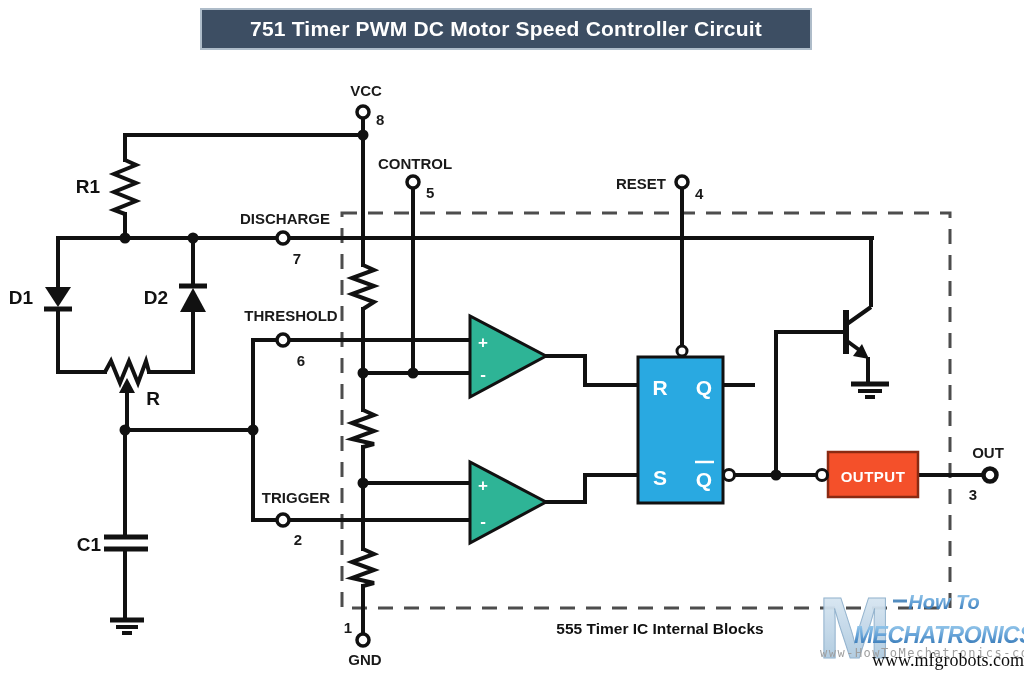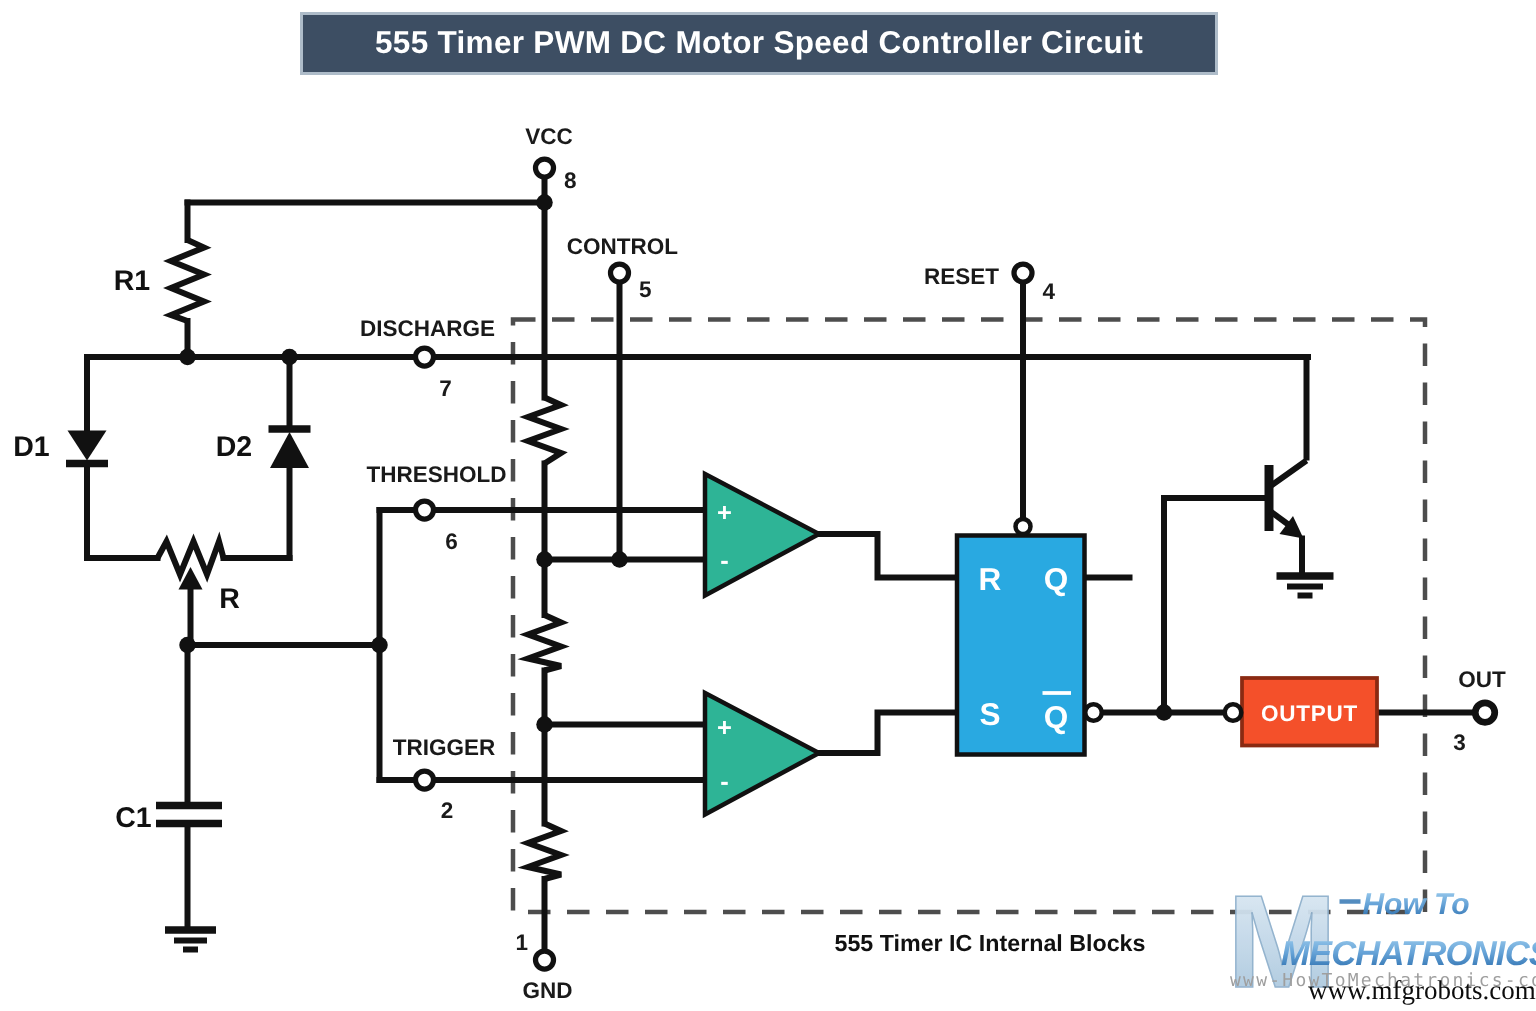--- a/index.html
+++ b/index.html
@@ -23,21 +23,21 @@
   .wm-howto{font-size:20px;font-weight:700;font-style:italic;}
   .wm-brand{font-size:23px;font-weight:700;font-style:italic;letter-spacing:-0.5px;}
   .wm-m{font-size:88px;font-weight:700;}
 </style>
 </head>
 <body>
 
 <div class="stage">
 
   <div class="title-bar">
-    <span>555 Timer PWM DC Motor Speed Controller Circuit</span>
+    <span>751 Timer PWM DC Motor Speed Controller Circuit</span>
   </div>
 
   <svg width="1024" height="674" viewBox="0 0 1024 674">
     <defs>
       <linearGradient id="wmblue" x1="0" y1="0" x2="0" y2="1">
         <stop offset="0" stop-color="#9fd0f0"></stop>
         <stop offset="0.5" stop-color="#5f9fd6"></stop>
         <stop offset="1" stop-color="#1f65a8"></stop>
       </linearGradient>
       <linearGradient id="wmlight" x1="0" y1="0" x2="0" y2="1">

